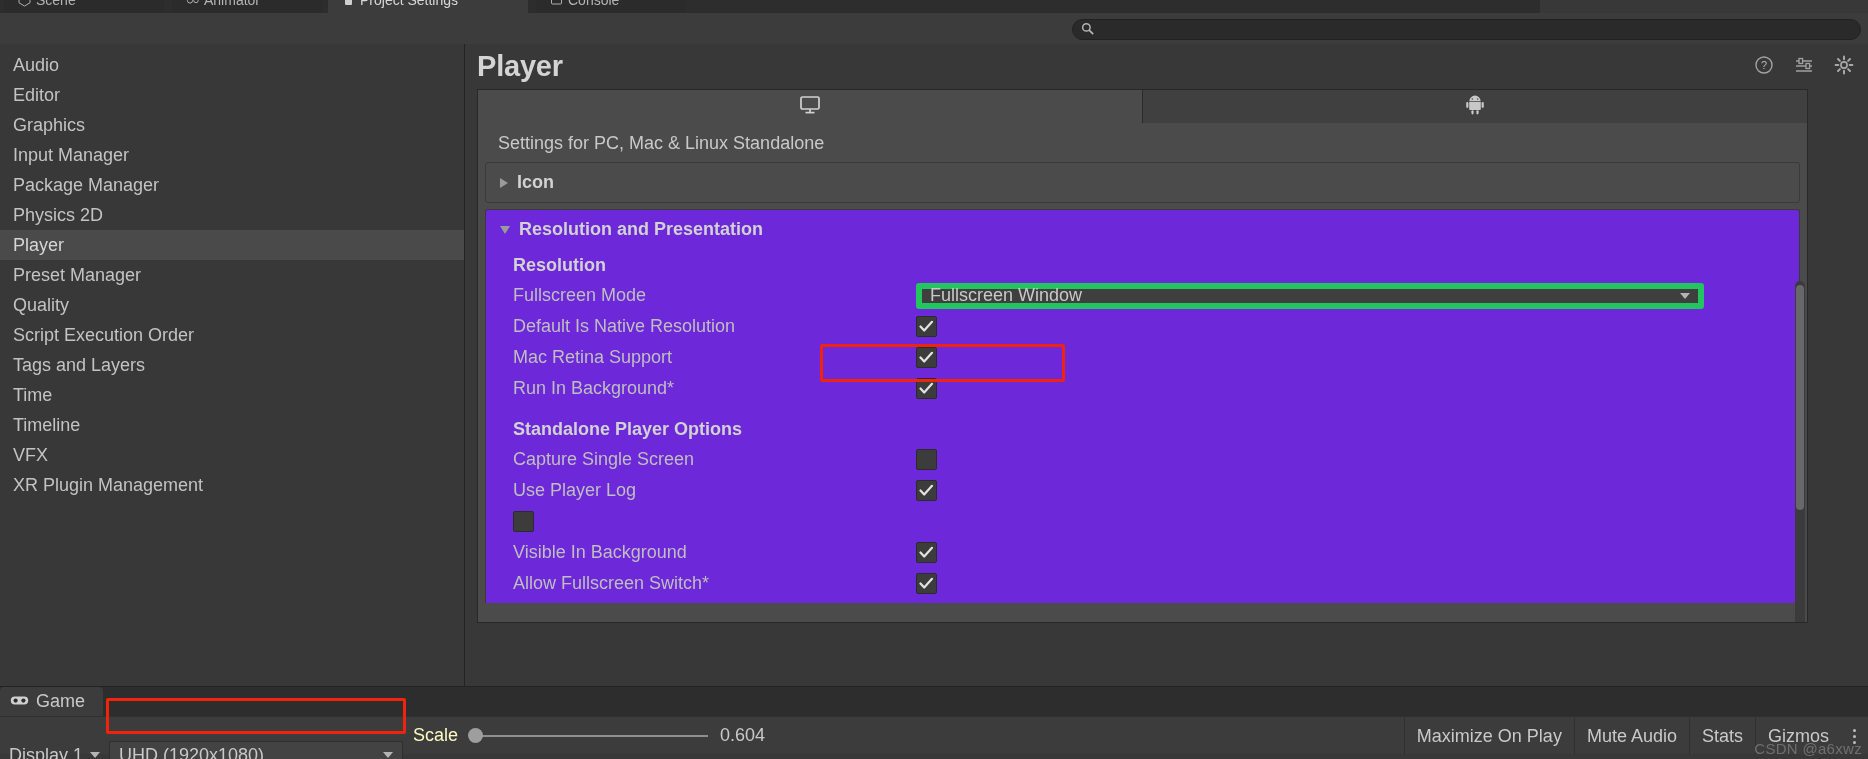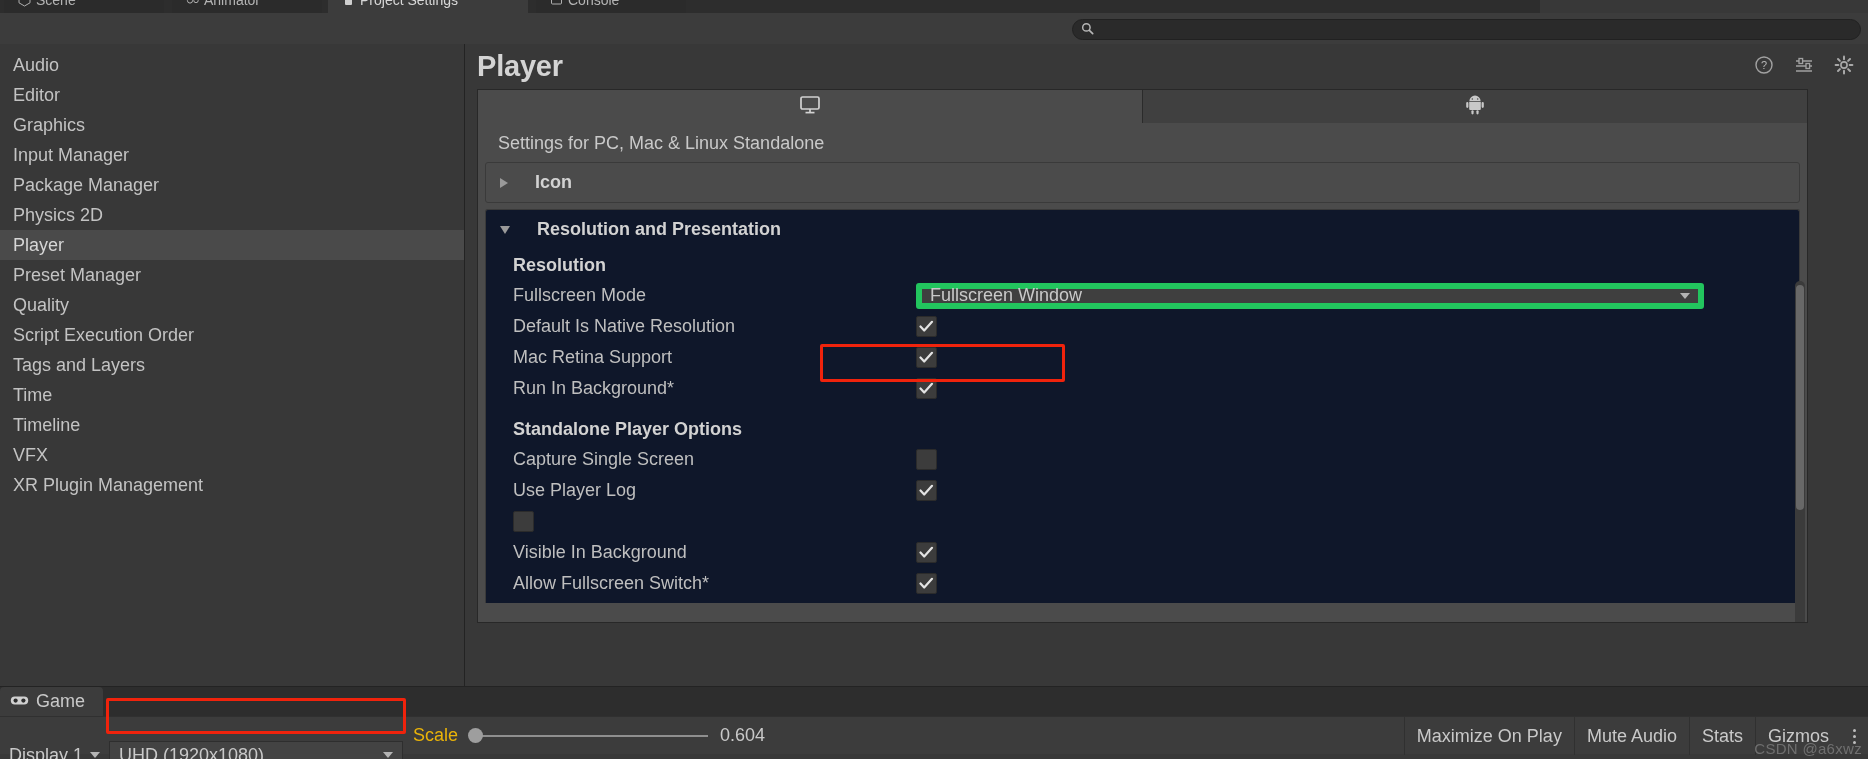--- a/index.html
+++ b/index.html
@@ -102,29 +102,29 @@
   }
   .panel-subtitle {
     font-size: 18px; color: #c9c9c9; padding: 10px 0 8px 20px;
   }
 
   .foldout-box {
     margin: 0 7px 6px 7px; background: #4b4b4b;
     border: 1px solid #3a3a3a; border-radius: 3px;
   }
   .foldout-head {
-    display: flex; align-items: center; gap: 27px;
+    display: flex; align-items: center; gap: 9px;
     height: 39px; padding-left: 14px;
     font-size: 18px; font-weight: bold; color: #d2d2d2; cursor: pointer;
   }
   .tri { width: 0; height: 0; }
   .tri.right { border-left: 8px solid #9a9a9a; border-top: 5.5px solid transparent; border-bottom: 5.5px solid transparent; }
   .tri.down  { border-top: 8px solid #9a9a9a; border-left: 5.5px solid transparent; border-right: 5.5px solid transparent; }
 
-  .section-open { margin: 0 7px; border: 1px solid #3a3a3a; border-bottom: none; border-radius: 3px 3px 0 0; background: #0f172a; padding-bottom: 4px; }
+  .section-open { margin: 0 7px; border: 1px solid #3a3a3a; border-bottom: none; border-radius: 3px 3px 0 0; background: #6d28d9; padding-bottom: 4px; }
 
   .group-label {
     font-size: 18px; font-weight: bold; color: #d2d2d2;
     padding: 6px 0 4px 27px;
   }
   .row {
     display: flex; align-items: center; height: 31px; padding-left: 27px;
   }
   .row-label { font-size: 18px; color: #bfbfbf; width: 403px; flex: 0 0 auto; }
 
@@ -183,21 +183,21 @@
   .tb-dd {
     position: relative; height: 28px; display: flex; align-items: center;
     padding: 0 26px 0 9px; font-size: 18px; color: #c9c9c9; cursor: pointer; margin-top: 39px;
   }
   .tb-dd.boxed { background: #434343; border: 1px solid #2e2e2e; }
   .tb-dd .dd-arrow {
     position: absolute; right: 9px; top: 50%; margin-top: -3px;
     width: 0; height: 0;
     border-top: 6px solid #b4b4b4; border-left: 5px solid transparent; border-right: 5px solid transparent;
   }
-  .tb-label { font-size: 18px; color: #eab308; padding: 0 10px; }
+  .tb-label { font-size: 18px; color: #fef9c3; padding: 0 10px; }
   .slider { position: relative; width: 240px; height: 20px; display: flex; align-items: center; }
   .slider .track { position: absolute; left: 8px; right: 0; height: 2px; background: #8f8f8f; }
   .slider .knob { position: absolute; left: 0; width: 15px; height: 15px; border-radius: 50%; background: #9e9e9e; cursor: pointer; }
   .scale-val { font-size: 18px; color: #c9c9c9; padding-left: 12px; }
   .tb-right { position: absolute; right: 0; top: 0; height: 38px; display: flex; align-items: center; }
   .tb-btn {
     height: 38px; display: flex; align-items: center; padding: 0 12px;
     font-size: 18px; color: #c9c9c9; border-left: 1px solid #303030; cursor: pointer;
   }
   .kebab { display: flex; flex-direction: column; gap: 3px; padding: 0 12px; cursor: pointer; }

